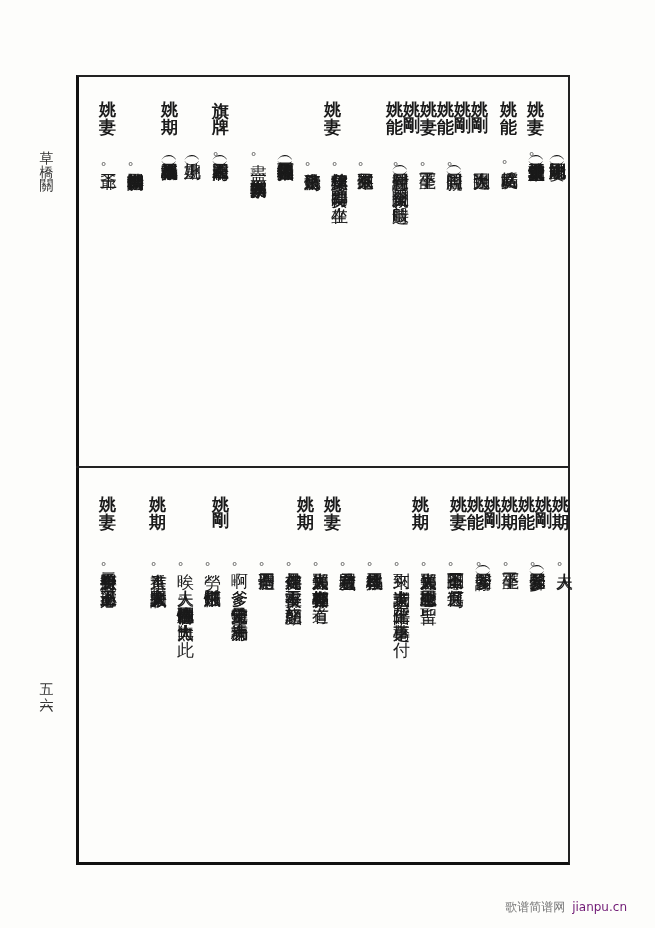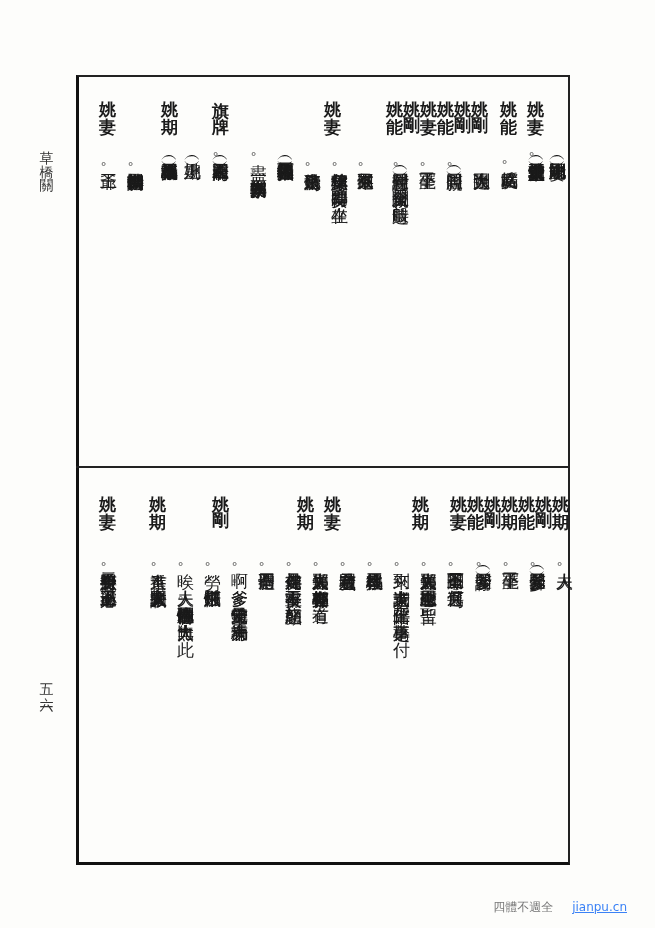--- a/index.html
+++ b/index.html
@@ -5,21 +5,21 @@
   html, body { margin:0; padding:0; background:#fdfdfb; }
   body { width:655px; height:928px; position:relative; overflow:hidden;
          font-family:"DejaVu Serif","Liberation Serif",serif; color:#1a1a1a; }
   .frame { position:absolute; left:76px; top:75px; width:494px; height:790px;
            border-left:3px solid #111; border-top:2px solid #222; border-right:2px solid #222; border-bottom:3px solid #111; box-sizing:border-box; }
   .divider { position:absolute; left:76px; top:466px; width:494px; height:0; border-top:2px solid #222; }
   .side { position:absolute; left:38px; writing-mode:vertical-rl; font-size:14px; letter-spacing:14px; color:#333; }
   .col { position:absolute; writing-mode:vertical-rl; font-size:17px; line-height:19px; white-space:nowrap; }
   .sp { position:absolute; writing-mode:vertical-rl; font-size:17px; line-height:19px; font-weight:bold; }
   .watermark { position:absolute; right:28px; bottom:12px; font-family:"DejaVu Sans","Liberation Sans",sans-serif; font-size:12px; color:#777; }
-  .watermark .url { color:#3b82f6; margin-left:19px;text-decoration:underline; }
+  .watermark .url { color:#701a75; margin-left:7px; }
 </style>
 </head>
 <body>
 
 <div class="frame"></div>
 <div class="divider"></div>
 
 <div class="side" style="top:140px;">草橋關</div>
 <div class="side" style="top:672px;">五六一</div>
 
@@ -81,14 +81,14 @@
     <div class="col" style="left: 284px; top: 560px;">是伴君如伴虎。晝夜不安甯。一朝龍顏怒。</div>
     <div class="col" style="left: 257px; top: 560px;">四體不週全。</div>
     <div class="col" style="left: 230px; top: 560px;">啊。爹爹。俺父子鎮守邊塞。有十大汗馬功</div>
     <div class="col" style="left: 203px; top: 560px;">勞。怕那奸賊何來。</div>
     <div class="col" style="left: 176px; top: 560px;">唉。夫人。你看姚剛性情倔强。力大無比。此</div>
     <div class="col" style="left: 149px; top: 560px;">番進京。夫人要嚴緊教訓。</div>
     <div class="col" style="left: 99px; top: 560px;">想二子自有姿身照管。王爺不必過慮。</div>
   </div>
 
 <div class="watermark">
-  <span>四體不週全</span><span class="url">jianpu.cn</span>
+  <span>歌谱简谱网</span><span class="url">jianpu.cn</span>
 </div>
 
 </body></html>

